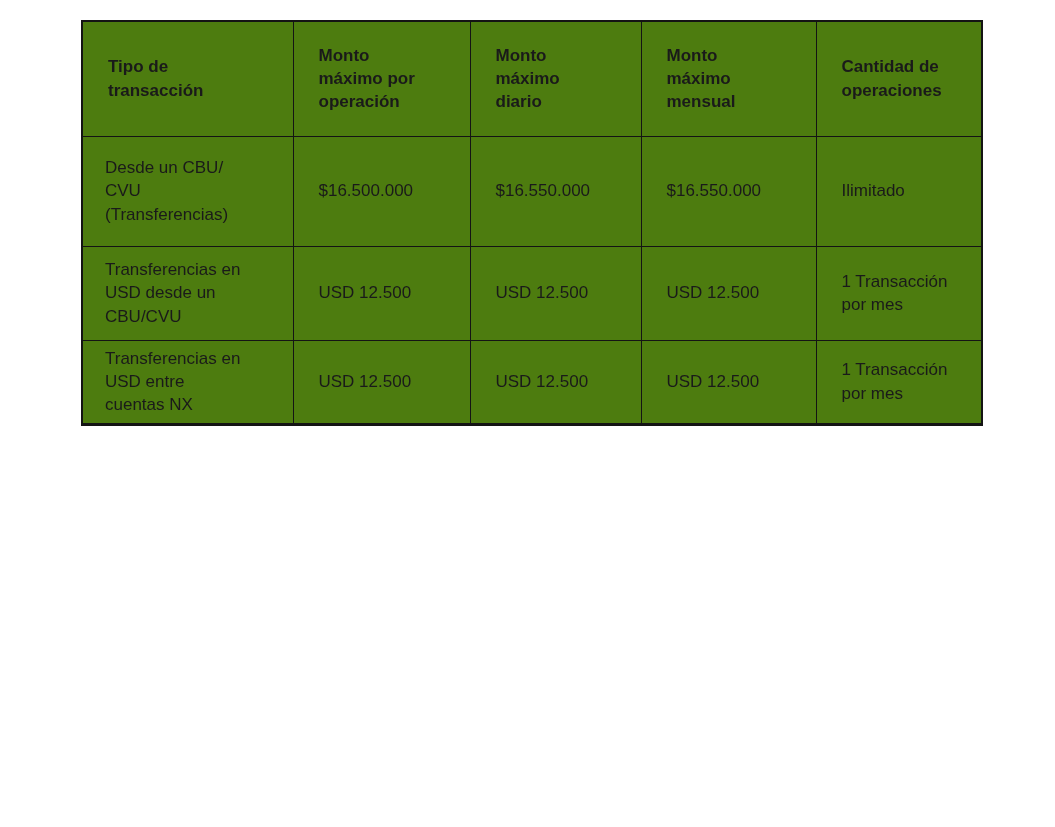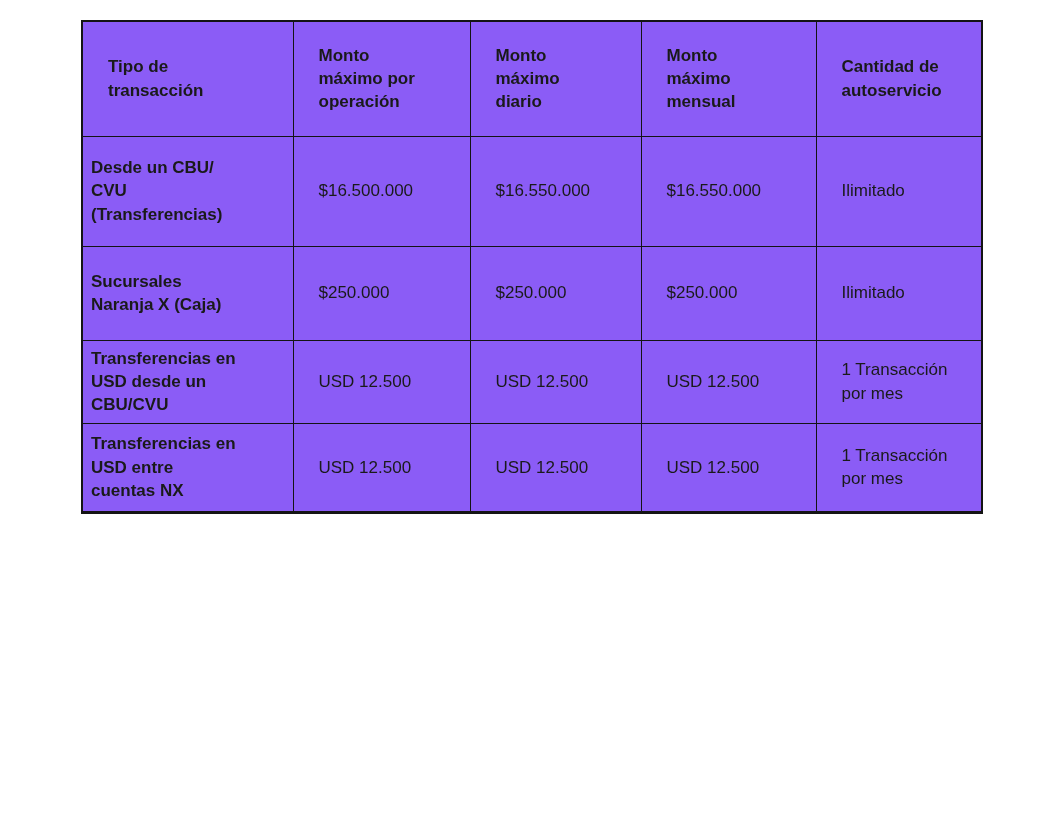--- a/index.html
+++ b/index.html
@@ -17,41 +17,41 @@
   }
   .table-wrap {
     position: absolute;
     left: 81px;
     top: 20px;
   }
   table.limits {
     border-collapse: collapse;
     table-layout: fixed;
     width: 900px;
-    background: #8b5cf6;
+    background: #4d7c0f;
     border: 2px solid #141414;
     border-bottom-width: 3px;
   }
   table.limits th,
   table.limits td {
     border: 1px solid #141414;
     vertical-align: middle;
     text-align: left;
     white-space: pre-line;
     font-size: 17px;
     line-height: 1.38;
     padding: 6px 12px 6px 25px;
     color: #1a1a1a;
   }
   table.limits th {
     font-weight: bold;
   }
   table.limits td.row-label {
-    font-weight: bold;
-    padding-left: 8px;
+    font-weight: normal;
+    padding-left: 22px;
     margin-left: 28px;
   }
   thead tr            { height: 115px; }
   tbody tr:nth-child(1){ height: 110px; }
   tbody tr:nth-child(2){ height: 94px; }
   tbody tr:nth-child(3){ height: 62px; }
   tbody tr:nth-child(4){ height: 89px; }
   tbody tr:nth-child(5){ height: 88px; }
   tbody tr:nth-child(6){ height: 111px; }
   tbody tr:nth-child(7){ height: 117px; }
@@ -75,39 +75,31 @@
         <th>Monto
 máximo  por
 operación</th>
         <th>Monto
 máximo
 diario</th>
         <th>Monto
 máximo
 mensual</th>
         <th>Cantidad de
-autoservicio</th>
+operaciones</th>
       </tr>
     </thead>
     <tbody>
       <tr>
         <td class="row-label">Desde un CBU/
 CVU
 (Transferencias)</td>
         <td>$16.500.000</td>
         <td>$16.550.000</td>
         <td>$16.550.000</td>
-        <td>Ilimitado</td>
-      </tr>
-      <tr>
-        <td class="row-label">Sucursales
-Naranja X (Caja)</td>
-        <td>$250.000</td>
-        <td>$250.000</td>
-        <td>$250.000</td>
         <td>Ilimitado</td>
       </tr>
       <tr>
         <td class="row-label">Transferencias en
 USD desde un
 CBU/CVU</td>
         <td>USD 12.500</td>
         <td>USD 12.500</td>
         <td>USD 12.500</td>
         <td>1 Transacción

